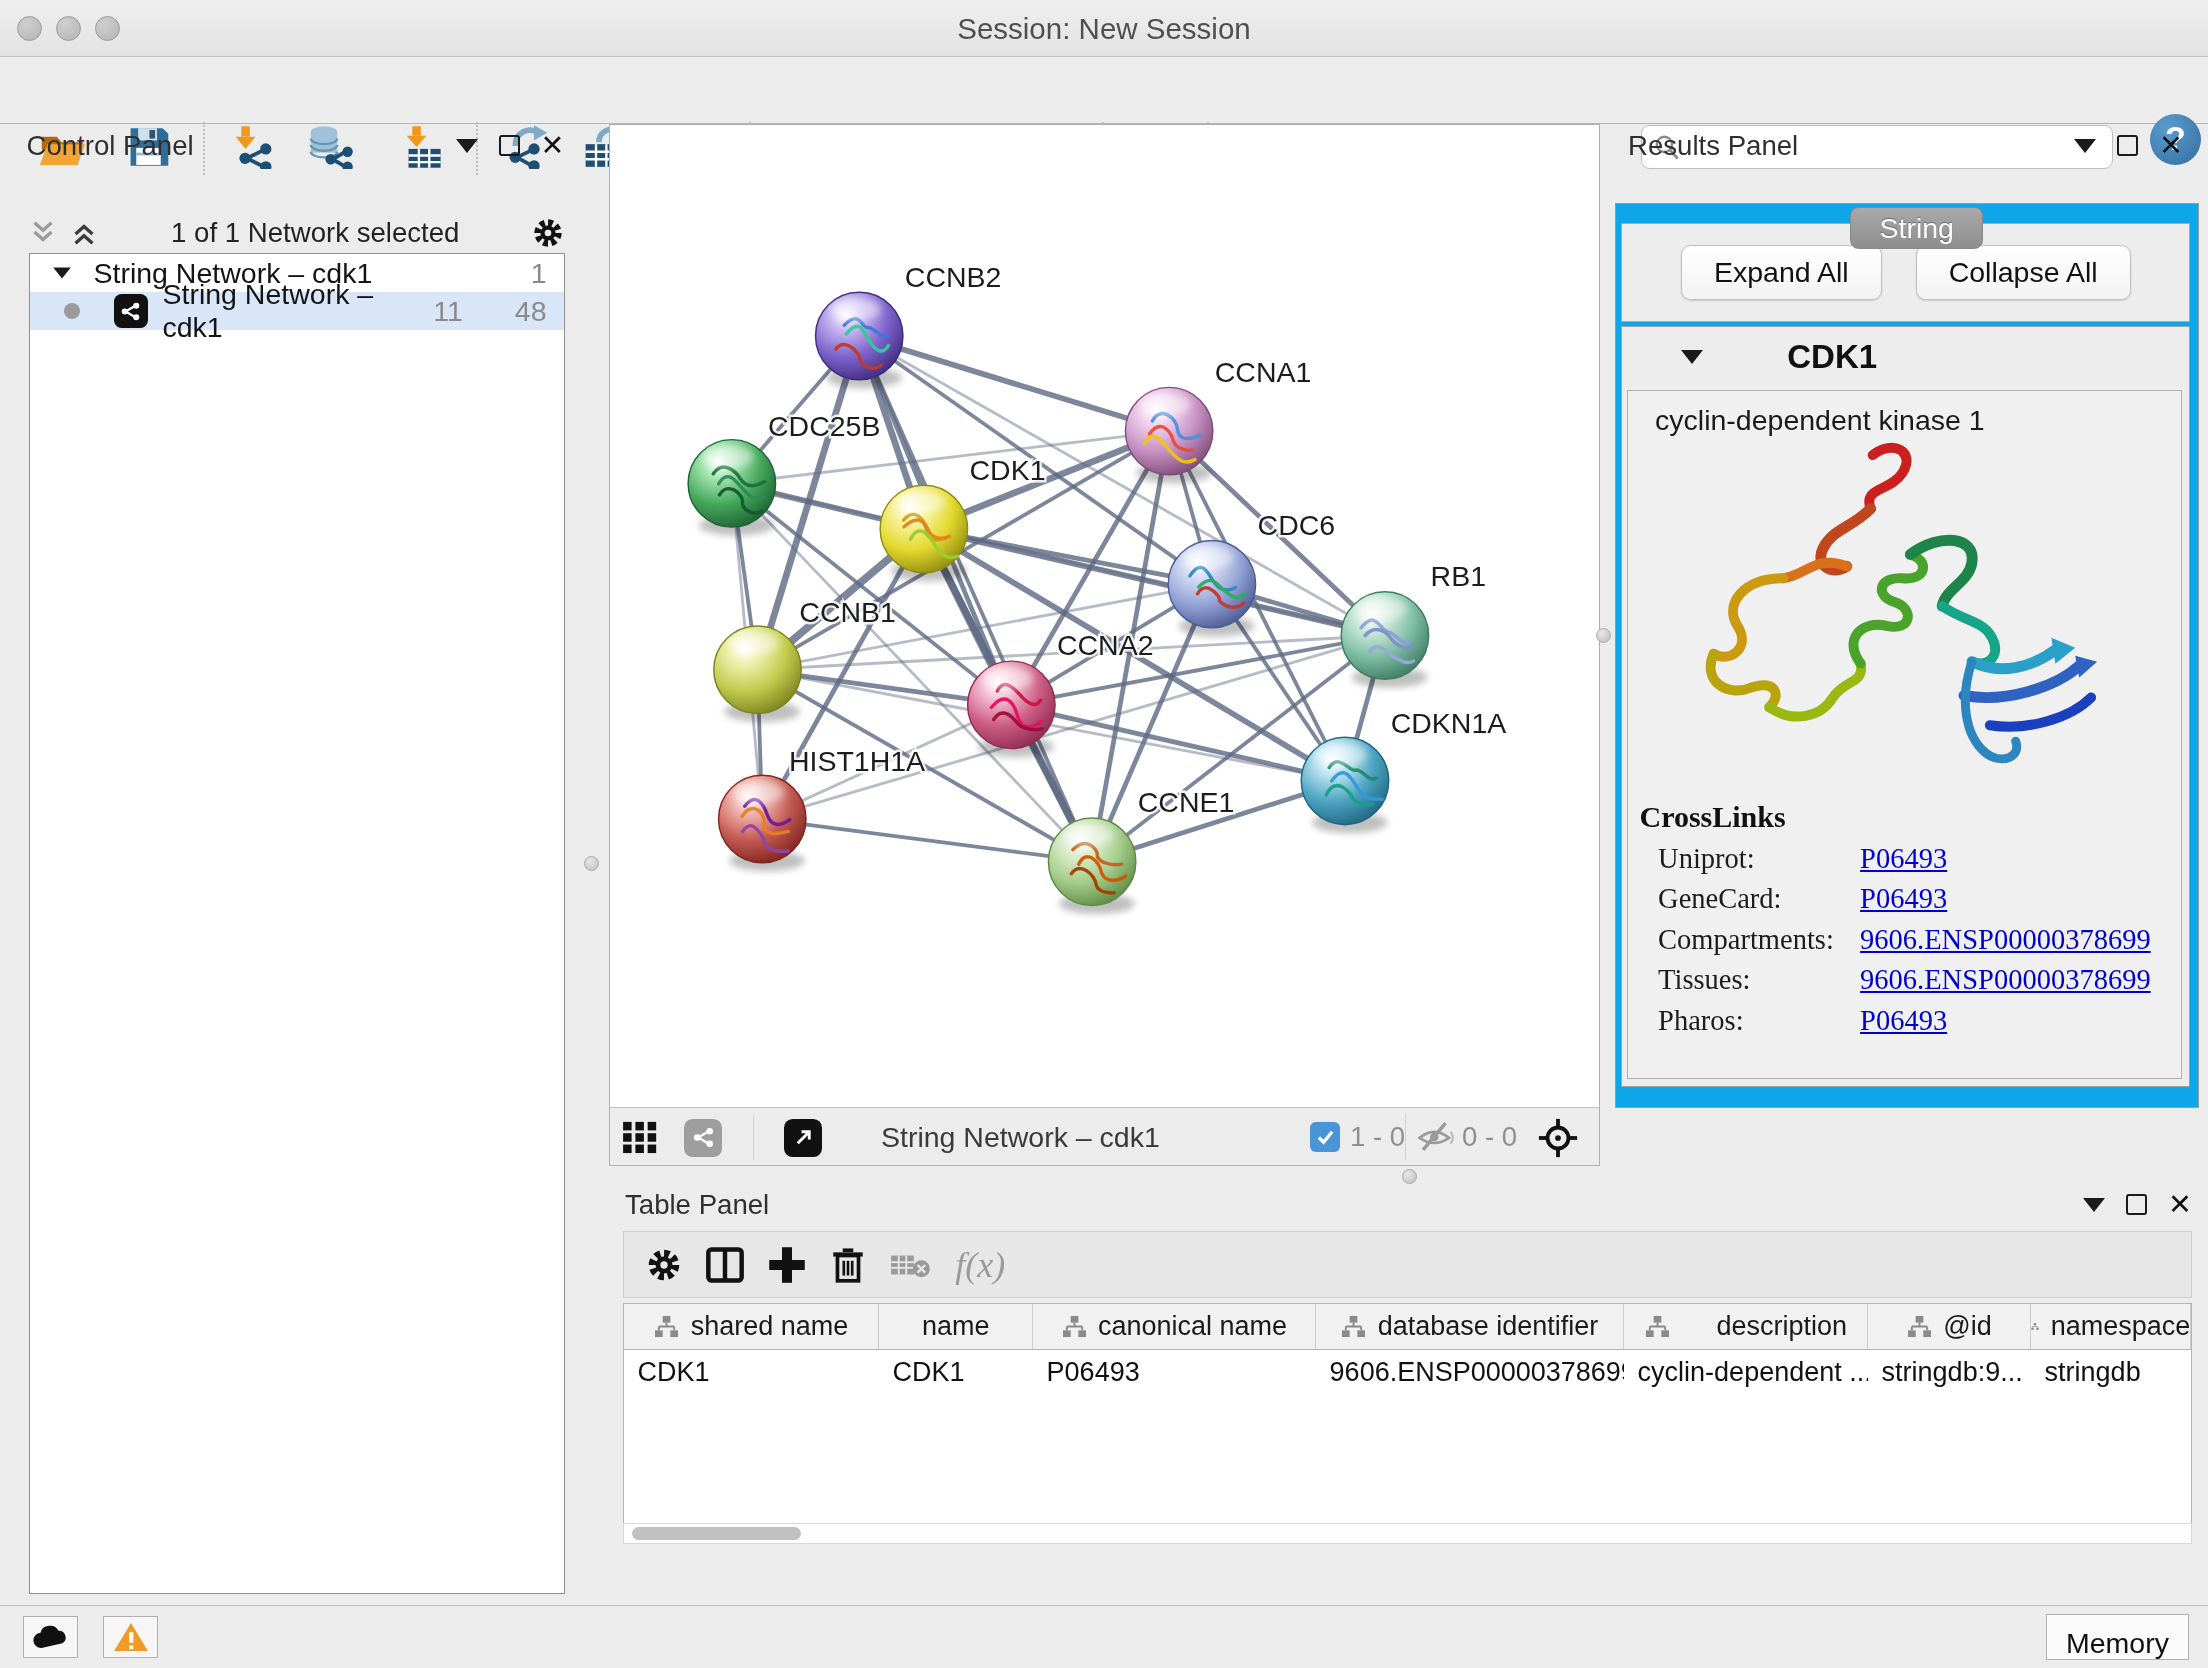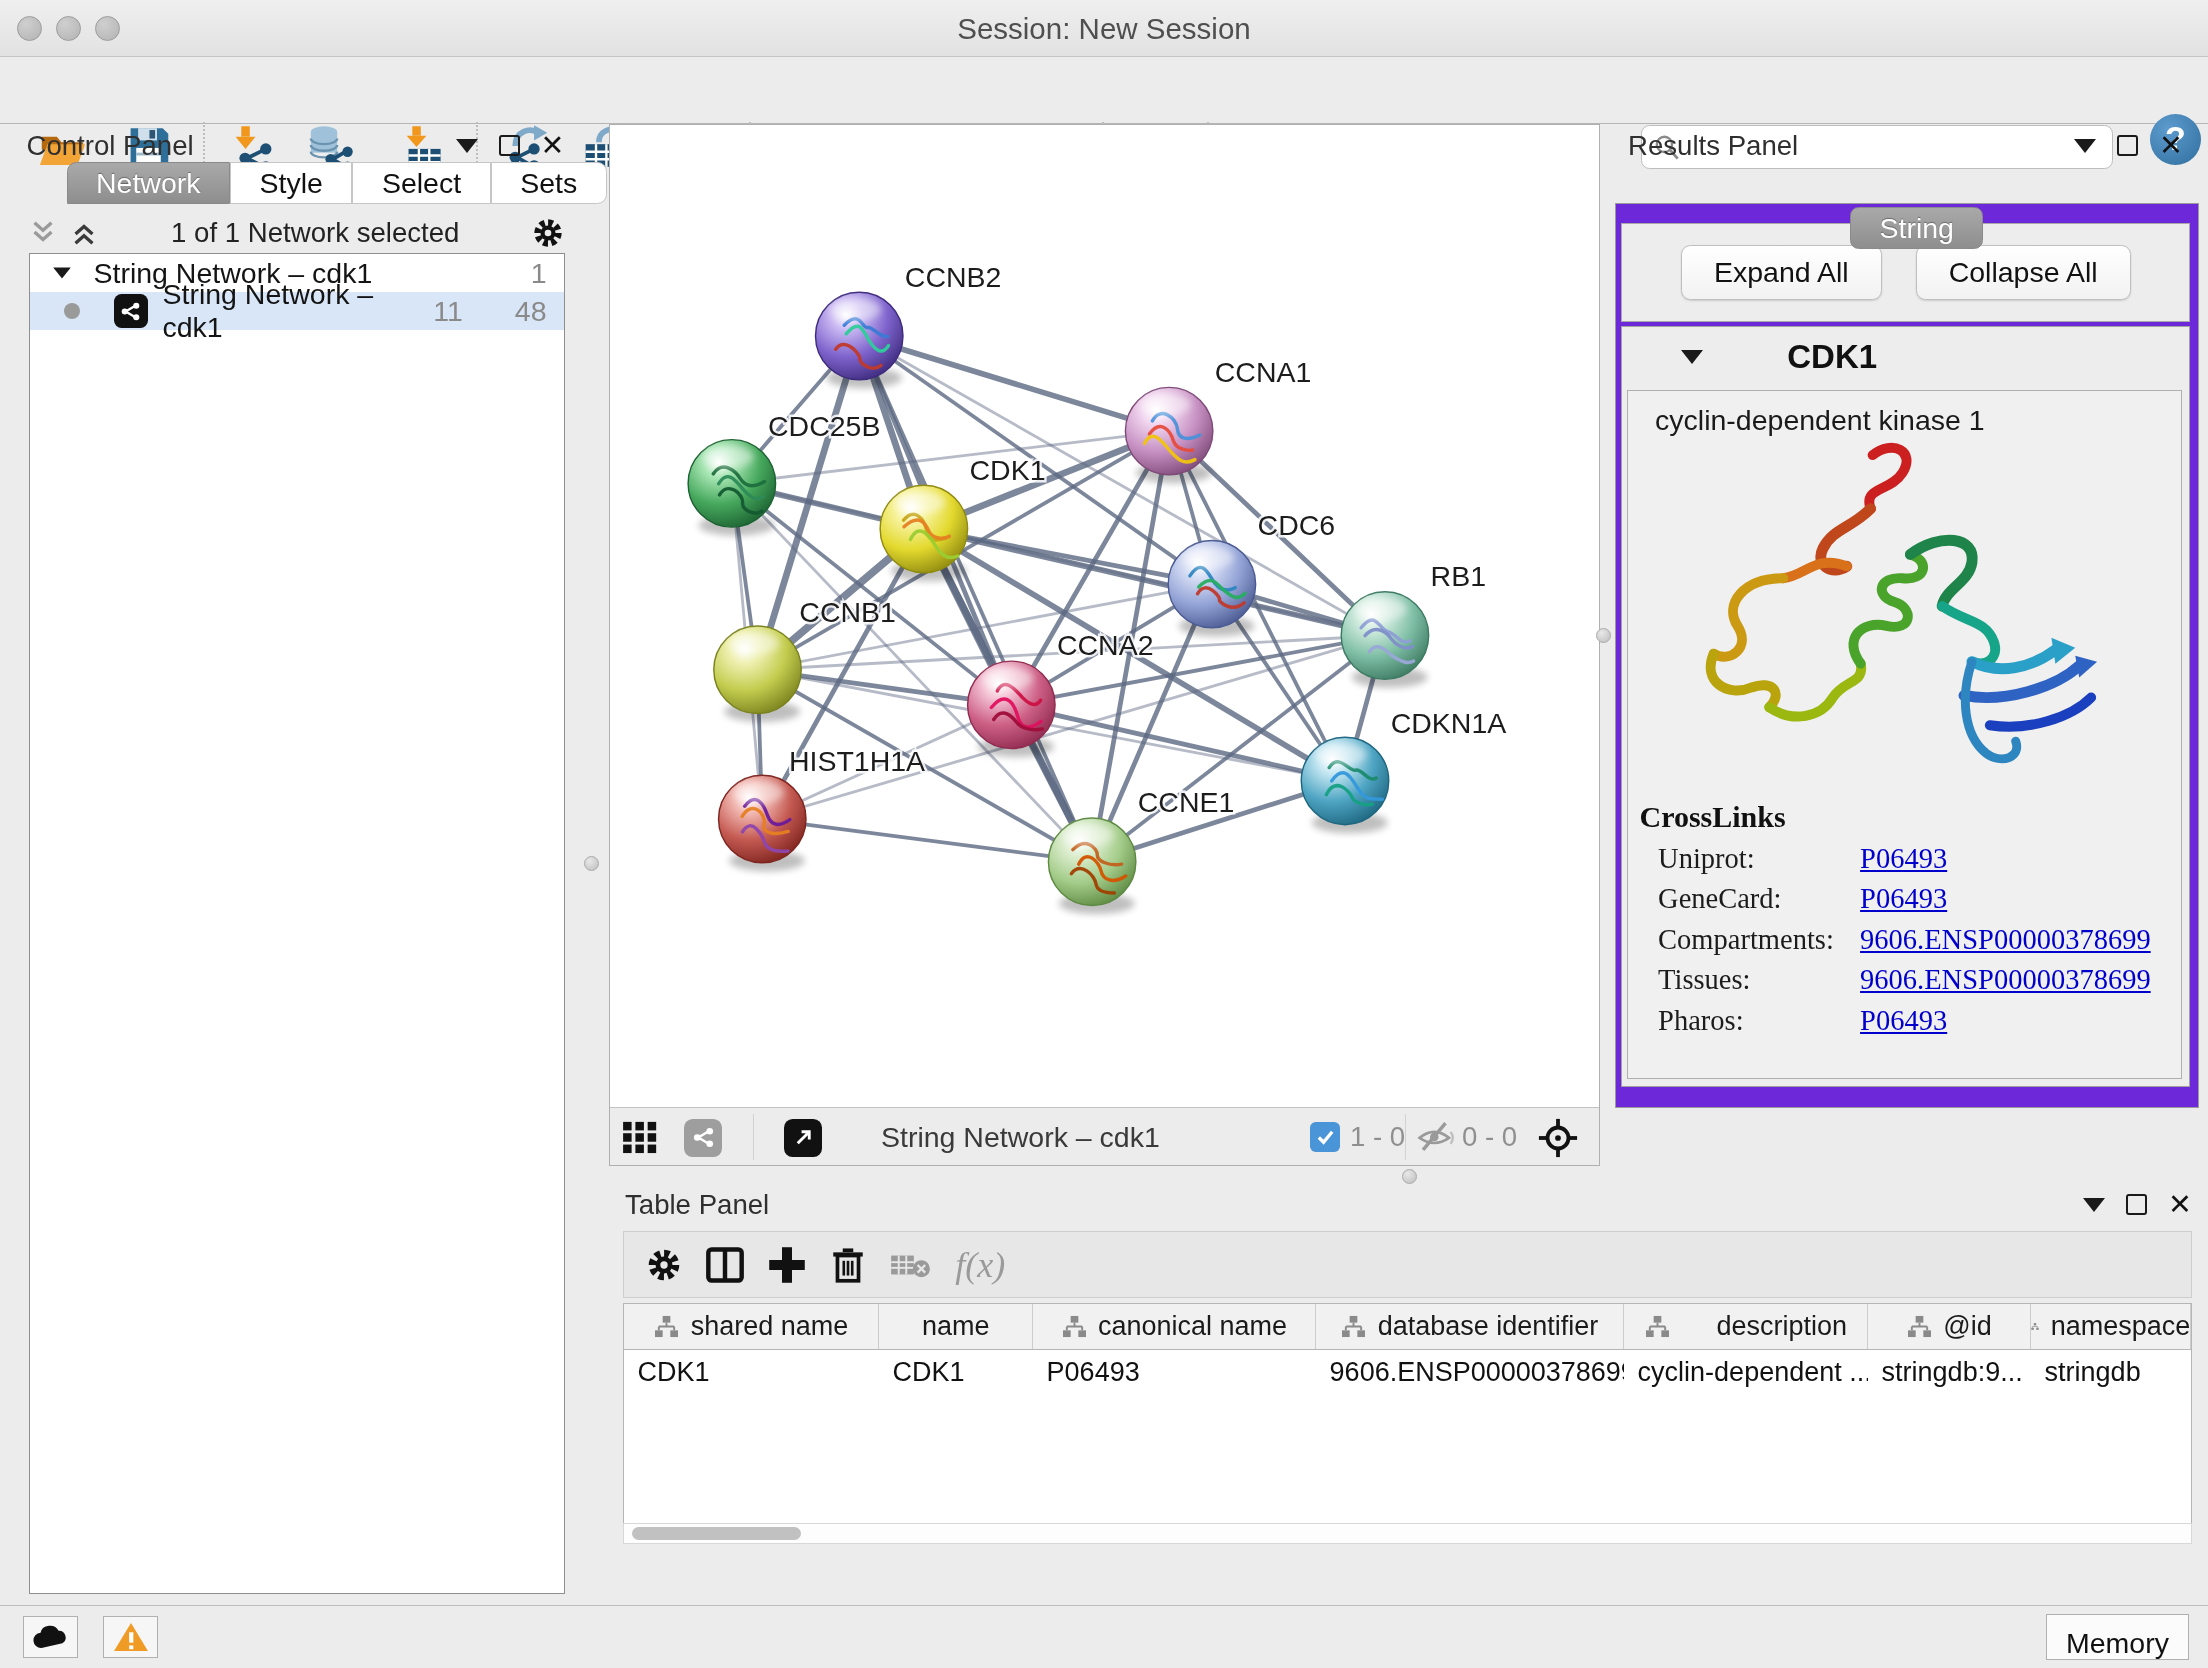--- a/index.html
+++ b/index.html
@@ -61,21 +61,21 @@
   #net-bottombar { position:absolute; left:0; top:982px; width:989px; height:58px;
     background:#ececec; border-top:1px solid #c2c2c2; }
   .nb-div { position:absolute; top:5.7px; height:46px; width:0; border-left:1.9px solid #d2d2d2; }
   #net-title { position:absolute; left:271px; top:0; height:58px; line-height:58px; font-size:28.5px; color:#3a3a3a; }
   .nb-count { position:absolute; top:0; height:58px; line-height:58px; font-size:27.6px; color:#8f8f8f; }
 
   
   #results-panel { position:absolute; left:1607px; top:124px; width:597px; height:1048px; }
   #rp-header { position:absolute; left:21px; top:5.7px; width:555px; display:flex; justify-content:space-between; align-items:center; }
   #rp-tab { position:absolute; left:243px; top:43px; z-index:3; border-radius:8.6px;margin-top:40px; }
-  #rp-box { position:absolute; left:7.6px; top:79px; width:584px; height:905px; border:1.9px solid #9a9a9a; background:#6d28d9;padding-left:36px; }
+  #rp-box { position:absolute; left:7.6px; top:79px; width:584px; height:905px; border:1.9px solid #9a9a9a; background:#0ea5e9;padding-left:36px; }
   #rp-buttons { position:absolute; left:5.7px; top:19px; width:569px; height:99px; border:1.9px solid #a8a8a8;
     display:flex; align-items:center; justify-content:center; gap:34px; background:#ededed; }
   .rp-btn { height:55px; padding:0 32px; background:linear-gradient(#ffffff,#f2f2f2); border:1px solid #bfbfbf;
     border-radius:9.5px; font-size:28.5px; color:#111; display:flex; align-items:center; box-shadow:0 1px 1.9px rgba(0,0,0,.15); }
   #rp-entry { position:absolute; left:5.7px; top:122px; width:569px; height:761px; border:1.9px solid #a0a0a0; background:#ededed; }
   #rp-entry-head { height:59px; display:flex; align-items:center; }
   #rp-entry-name { font-size:33px; font-weight:bold; color:#111; margin-left:84px; }
   #rp-desc-box { position:absolute; left:4.8px; top:63px; width:555px; height:689px; border:1.9px solid #b0b0b0; background:#f0f0f0; overflow:hidden; }
   #rp-desc-text { margin:13.3px 0 0 27px; font-size:28.5px; color:#1a1a1a; }
   #xl-title { font-family:"Liberation Serif",serif; font-weight:bold; font-size:30px; color:#111; margin:5.7px 0 7.6px 11.4px; }
@@ -276,26 +276,20 @@
 </div>
 
 <div id="control-panel">
   <div id="cp-header">
     <span class="panel-title">Control Panel</span>
     <span class="win-ctrls">
       <span class="tri-down"></span>
       <span class="float-box"></span>
       <span class="x-mark">✕</span>
     </span>
-  </div>
-  <div id="cp-tabs">
-    <div class="tab-pill active">Network</div>
-    <div class="tab-pill">Style</div>
-    <div class="tab-pill">Select</div>
-    <div class="tab-pill">Sets</div>
   </div>
   <div id="cp-status">
     <svg width="32" height="32" viewBox="0 0 34 34">
       <path d="M8 6 l9 8 l9 -8 M8 16 l9 8 l9 -8" fill="none" stroke="#9a9a9a" stroke-width="3.5"></path>
     </svg>
     <svg width="32" height="32" viewBox="0 0 34 34" style="margin-left:9.5px">
       <path d="M8 28 l9 -8 l9 8 M8 18 l9 -8 l9 8" fill="none" stroke="#3a3a3a" stroke-width="3.5"></path>
     </svg>
     <span class="stxt">1 of 1 Network selected</span>
     <svg width="34" height="34" viewBox="0 0 36 36">

